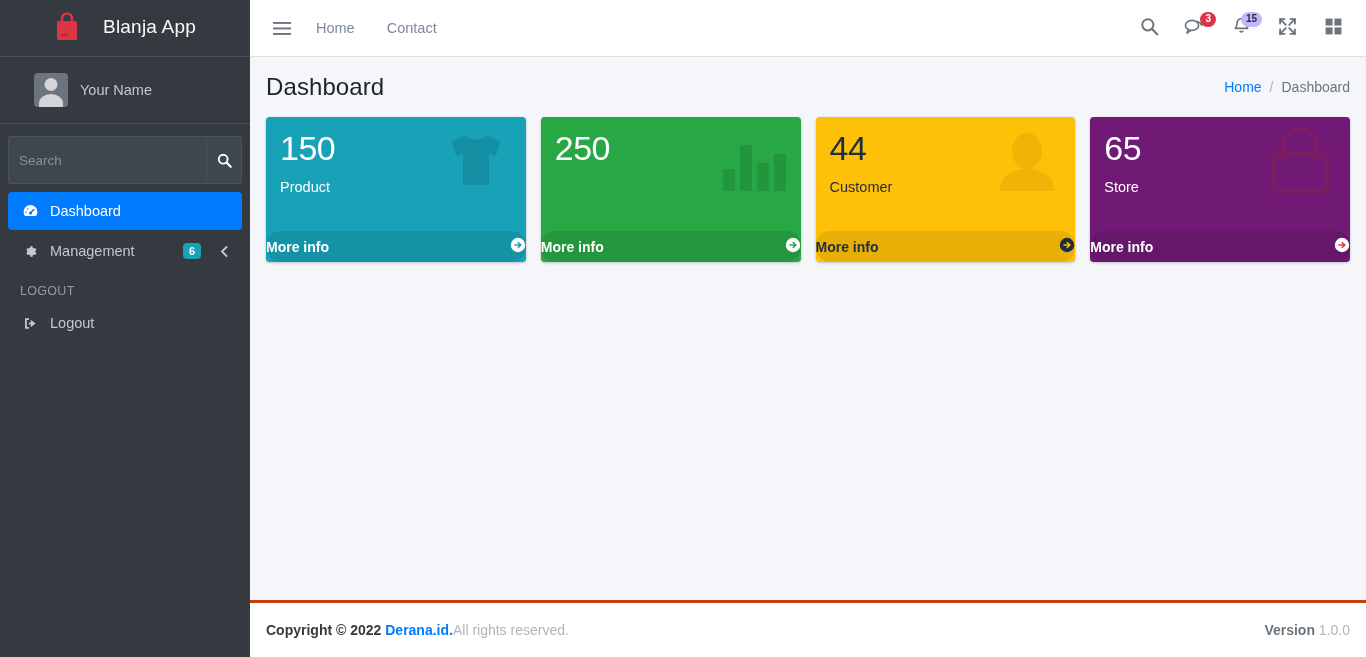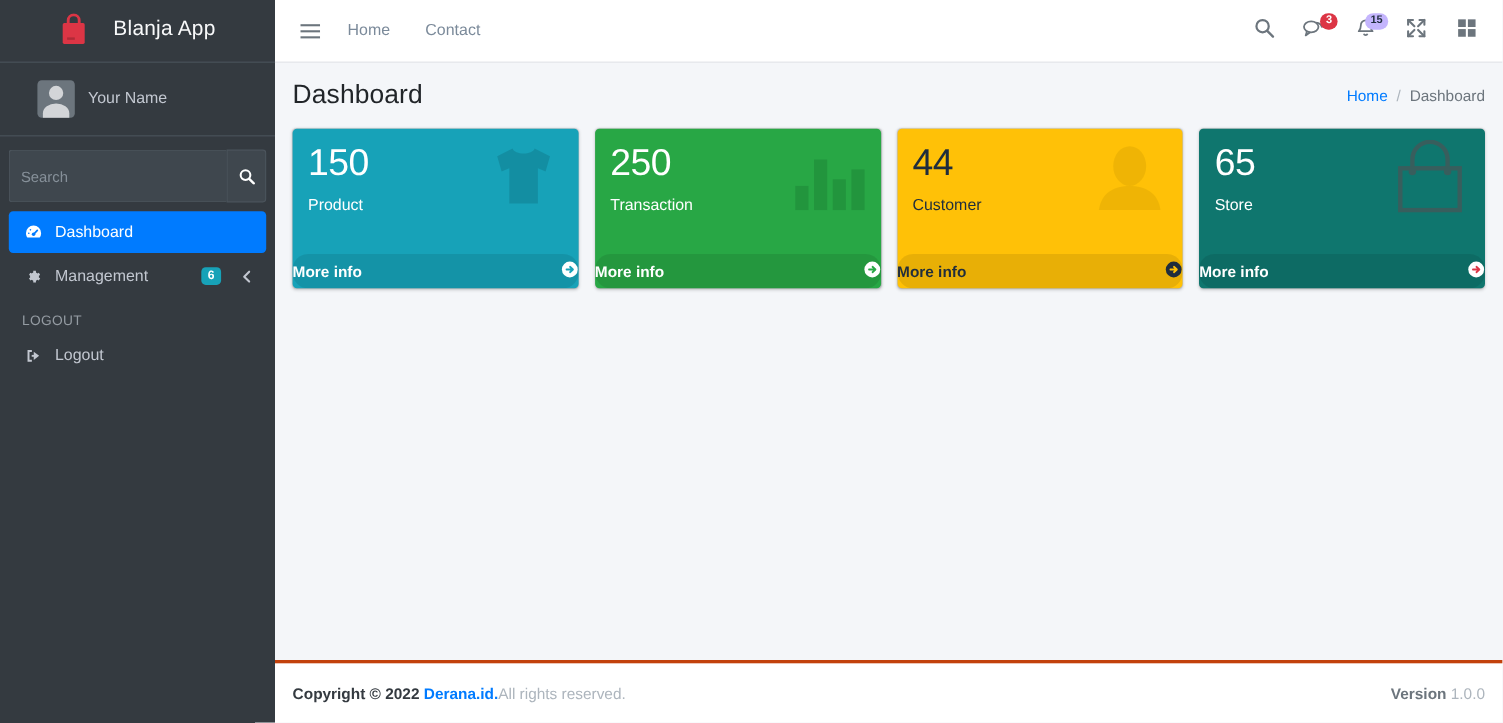--- a/index.html
+++ b/index.html
@@ -203,21 +203,21 @@
     cursor: pointer;
     text-decoration: none;
     border-radius: 14px;
   }
   .sb-teal { background: #17a2b8; color: #fff; }
   .sb-teal .sb-footer { background: rgba(0,0,0,.09); color: #fff; }
   .sb-green { background: #28a745; color: #fff; }
   .sb-green .sb-footer { background: rgba(0,0,0,.09); color: #fff; }
   .sb-yellow { background: #ffc107; color: #1f2d3d; }
   .sb-yellow .sb-footer { background: rgba(0,0,0,.09); color: #1f2d3d; }
-  .sb-red { background: #0f766e; color: #fff; }
+  .sb-red { background: #701a75; color: #fff; }
   .sb-red .sb-footer { background: rgba(0,0,0,.09); color: #fff; }
 
   
   .footer {
     height: 57px; flex: 0 0 57px;
     background: #fff;
     border-top: 3px solid #c2410c;
     display: flex; align-items: center;
     padding: 0 16px;
     font-size: 14px;
@@ -418,21 +418,20 @@
                 <circle cx="8" cy="8" r="7.2" fill="#fff"></circle>
                 <path d="M5 8h5.2M8.2 5.5 L10.9 8 L8.2 10.5" fill="none" stroke="#17a2b8" stroke-width="1.6" stroke-linecap="round" stroke-linejoin="round"></path>
               </svg>
             </span>
           </a>
         </div>
 
         <div class="small-box sb-green">
           <div class="sb-body">
             <div class="sb-number">250</div>
-            <div class="sb-text">Transaction</div>
             <span class="sb-icon">
               <svg width="70" height="70" viewBox="0 0 70 70">
                 <rect x="4" y="42" width="12" height="22" fill="#13692a"></rect>
                 <rect x="21" y="18" width="12" height="46" fill="#13692a"></rect>
                 <rect x="38" y="36" width="12" height="28" fill="#13692a"></rect>
                 <rect x="55" y="27" width="12" height="37" fill="#13692a"></rect>
               </svg>
             </span>
           </div>
           <a class="sb-footer">

